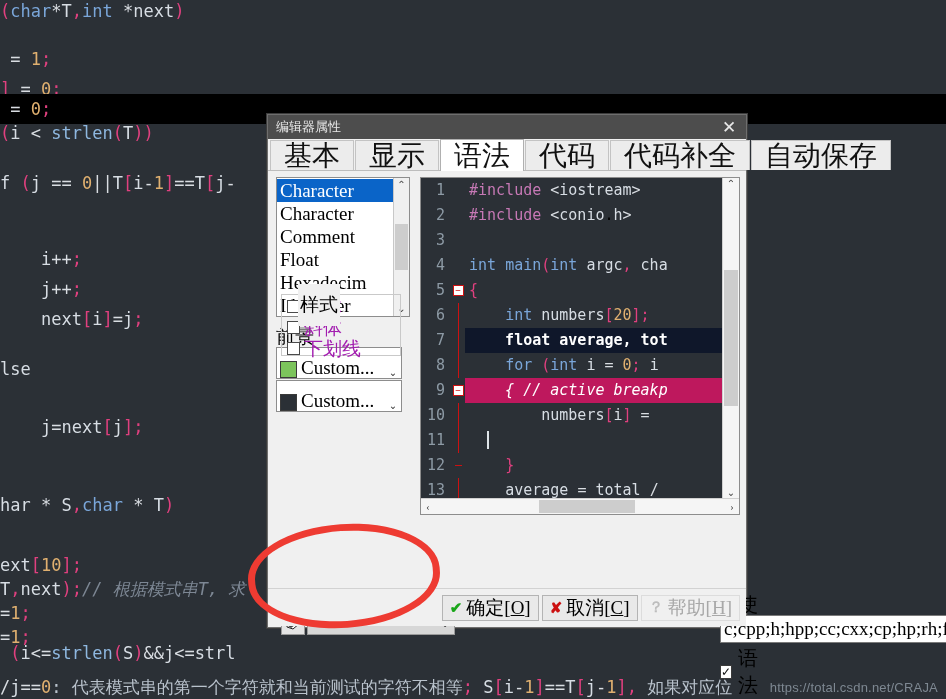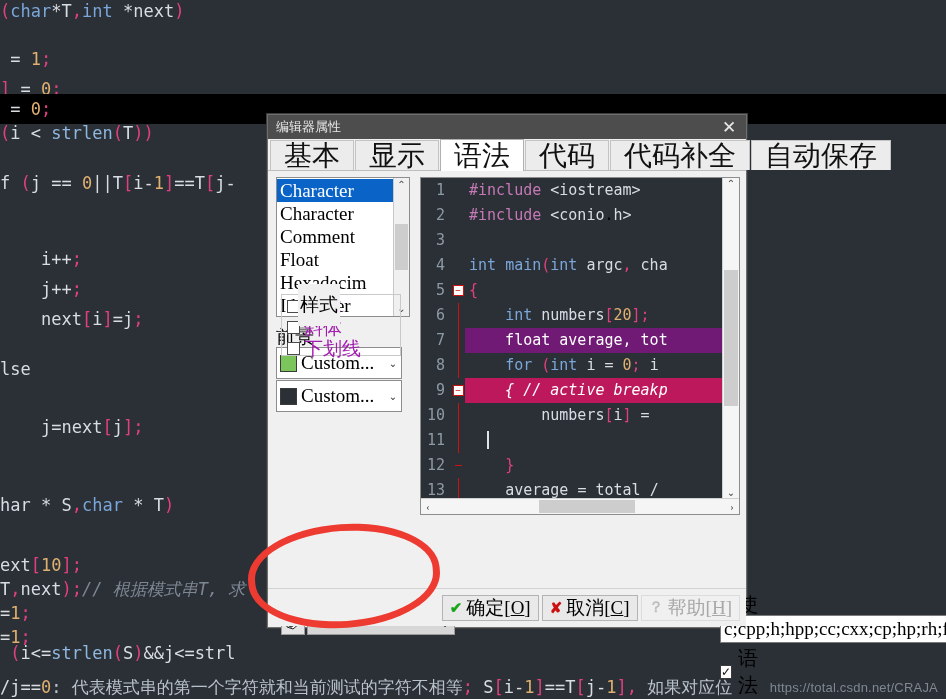--- a/index.html
+++ b/index.html
@@ -123,21 +123,21 @@
   .sb-arrow{font-size:10px;color:#444;height:14px;line-height:14px;cursor:pointer;}
   #list-thumb{width:13px;height:46px;background:#cdcdcd;margin-top:0;}
 
   .field-label{
     font-size:19px;color:#000;line-height:19px;margin-top:10px;
     font-family:"Liberation Serif",serif;
   }
   .combo{
     width:126px;height:32px;
     background:#fff;border:1px solid #8d8d8d;
-    display:flex;align-items:center;
+    display:flex;align-items:flex-end;
     box-sizing:border-box;margin-top:1px;
     cursor:pointer;
   }
   .swatch{width:15px;height:15px;margin:0 4px 0 3px;border:1px solid #3a3a3a;flex:none;}
   .combo .cval{
     flex:1;font-size:19px;color:#000;white-space:nowrap;overflow:hidden;
     font-family:"Liberation Serif",serif;line-height:20px;
   }
   .combo .carrow{width:16px;text-align:center;font-size:10px;color:#333;}
 
@@ -205,21 +205,21 @@
     position:relative;
   }
   .fold-box{
     width:11px;height:11px;border:1px solid #cc1111;background:#fff;
     display:flex;align-items:center;justify-content:center;
     font-size:9px;line-height:9px;color:#cc1111;box-sizing:border-box;
   }
   .fold-line{width:1px;height:25px;background:#cc1111;margin:0 auto;}
   .fold-end{width:7px;height:1px;background:#cc1111;margin-left:0px;}
   .pv-code{flex:1;padding-left:4px;white-space:pre;overflow:hidden;}
-  .pv-line.g .pv-code{background:#701a75;color:#fff;font-weight:normal;}
+  .pv-line.g .pv-code{background:#0f172a;color:#fff;font-weight:bold;}
   .pv-line.c .pv-code{background:#be185d;color:#fff;font-style:italic;}
   .pv-line.r .pv-code{background:#e51919;color:#fff;font-weight:bold;}
 
   #pv-vscroll{
     width:16px;flex:none;background:#f5f5f5;border-left:1px solid #d0d0d0;
     display:flex;flex-direction:column;justify-content:space-between;align-items:center;
   }
   #pv-vthumb{width:14px;height:136px;background:#cdcdcd;}
   #pv-hscroll{
     height:15px;flex:none;background:#f5f5f5;border-top:1px solid #d0d0d0;

